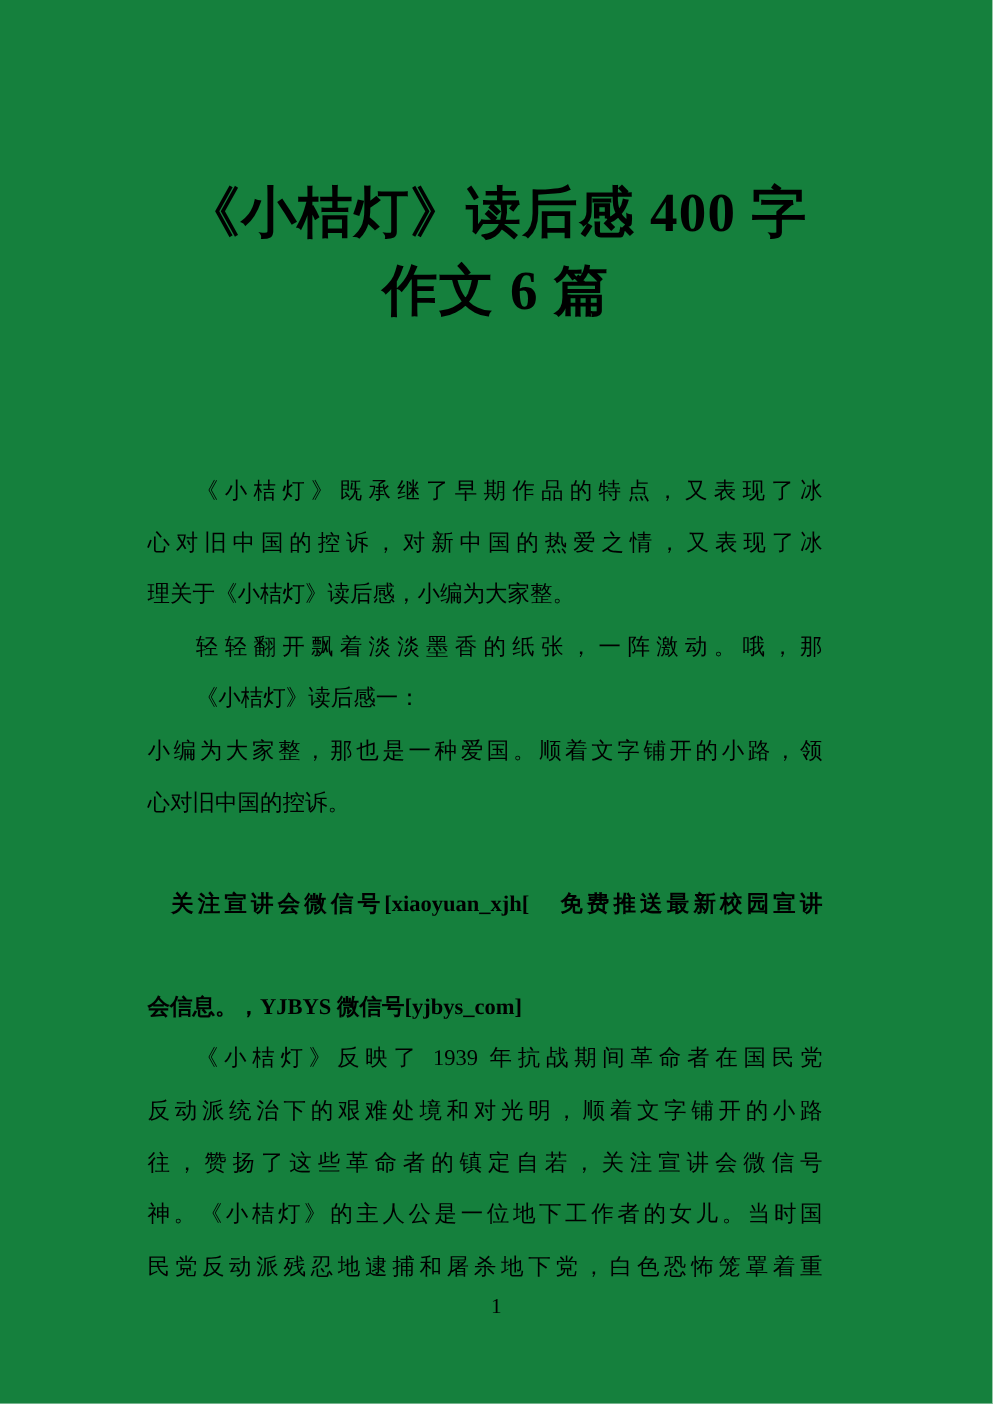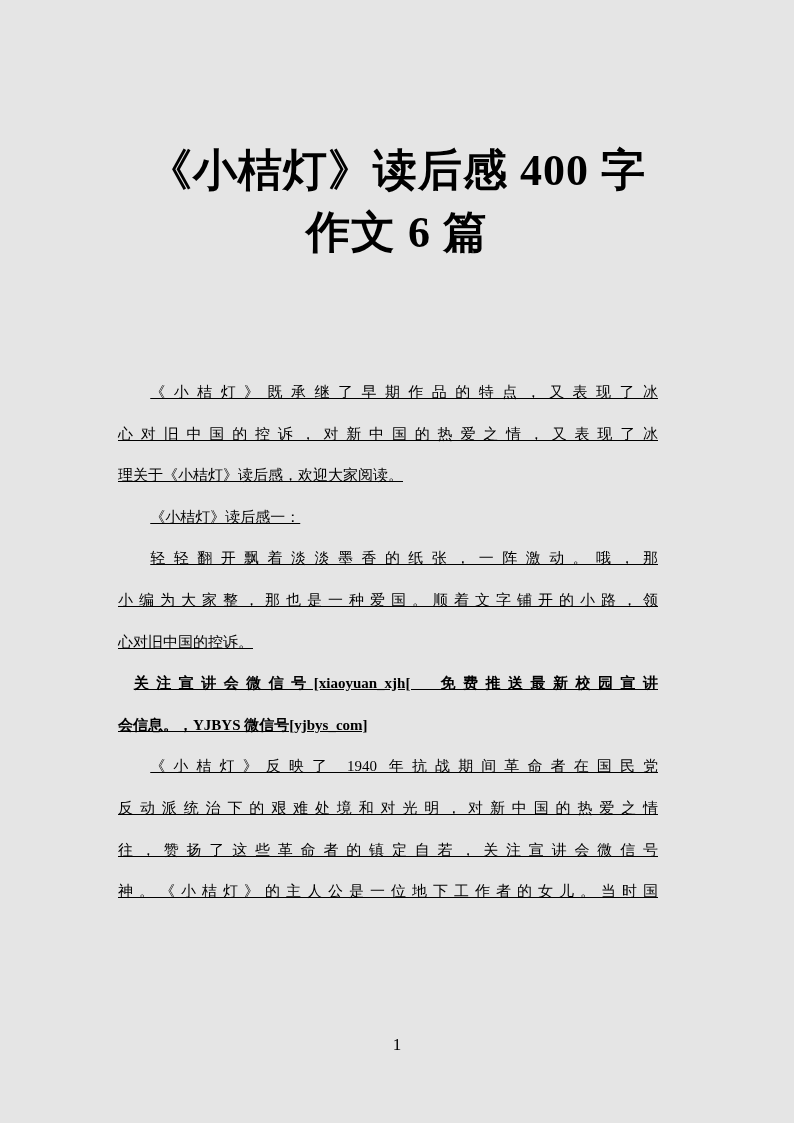--- a/index.html
+++ b/index.html
@@ -4,57 +4,56 @@
 <style>
   html, body {
     margin: 0;
     padding: 0;
     background: #ffffff;
   }
   .page {
     position: relative;
     width: 794px;
     height: 1123px;
-    background: #e5e5e5;
+    background: #15803d;
     color: #000000;
     font-family: "Liberation Serif", "DejaVu Serif", serif;
     overflow: hidden;
   }
   .title {
     position: absolute;
     top: 140px;
     left: 0;
     width: 100%;
     text-align: center;
     font-size: 44px;
     line-height: 62px;
     font-weight: 600;
     letter-spacing: 1px;
   }
   .content {
     position: absolute;
     left: 118px;
     top: 372px;
     width: 540px;
-    font-size: 15px;
-    text-decoration: underline;
+    font-size: 18px;
   }
   .line {
     height: 41.6px;
     line-height: 41.6px;
     white-space: pre-wrap;
     text-align: left;
   }
   .line.j {
     text-align: justify;
     text-align-last: justify;
   }
   .line.i2 { text-indent: 2.15em; }
   .line.i1 { text-indent: 1.05em; }
-  .line.b  { font-weight: bold; }
+  .line.b  { font-weight: bold; margin-top: 40px; }
   .pagenum {
     position: absolute;
     top: 1034px;
     left: 0;
     width: 100%;
     text-align: center;
     font-size: 17px;
     line-height: 22px;
   }
 </style>
@@ -64,28 +63,29 @@
 <div class="page">
 
   <div class="title">
     <div>《小桔灯》读后感 400 字</div>
     <div>作文 6 篇</div>
   </div>
 
   <div class="content">
     <div class="line j i2">《小桔灯》既承继了早期作品的特点，又表现了冰</div>
     <div class="line j">心对旧中国的控诉，对新中国的热爱之情，又表现了冰</div>
-    <div class="line">理关于《小桔灯》读后感，欢迎大家阅读。</div>
+    <div class="line">理关于《小桔灯》读后感，小编为大家整。</div>
+    <div class="line j i2">轻轻翻开飘着淡淡墨香的纸张，一阵激动。哦，那</div>
     <div class="line i2">《小桔灯》读后感一：</div>
-    <div class="line j i2">轻轻翻开飘着淡淡墨香的纸张，一阵激动。哦，那</div>
     <div class="line j">小编为大家整，那也是一种爱国。顺着文字铺开的小路，领</div>
     <div class="line">心对旧中国的控诉。</div>
     <div class="line b j i1">关注宣讲会微信号[xiaoyuan_xjh[　免费推送最新校园宣讲</div>
     <div class="line b">会信息。，YJBYS 微信号[yjbys_com]</div>
-    <div class="line j i2">《小桔灯》反映了 1940 年抗战期间革命者在国民党</div>
-    <div class="line j">反动派统治下的艰难处境和对光明，对新中国的热爱之情</div>
+    <div class="line j i2">《小桔灯》反映了 1939 年抗战期间革命者在国民党</div>
+    <div class="line j">反动派统治下的艰难处境和对光明，顺着文字铺开的小路</div>
     <div class="line j">往，赞扬了这些革命者的镇定自若，关注宣讲会微信号</div>
     <div class="line j">神。《小桔灯》的主人公是一位地下工作者的女儿。当时国</div>
+    <div class="line j">民党反动派残忍地逮捕和屠杀地下党，白色恐怖笼罩着重</div>
   </div>
 
   <div class="pagenum">1</div>
 
 </div>
 
 </body></html>

